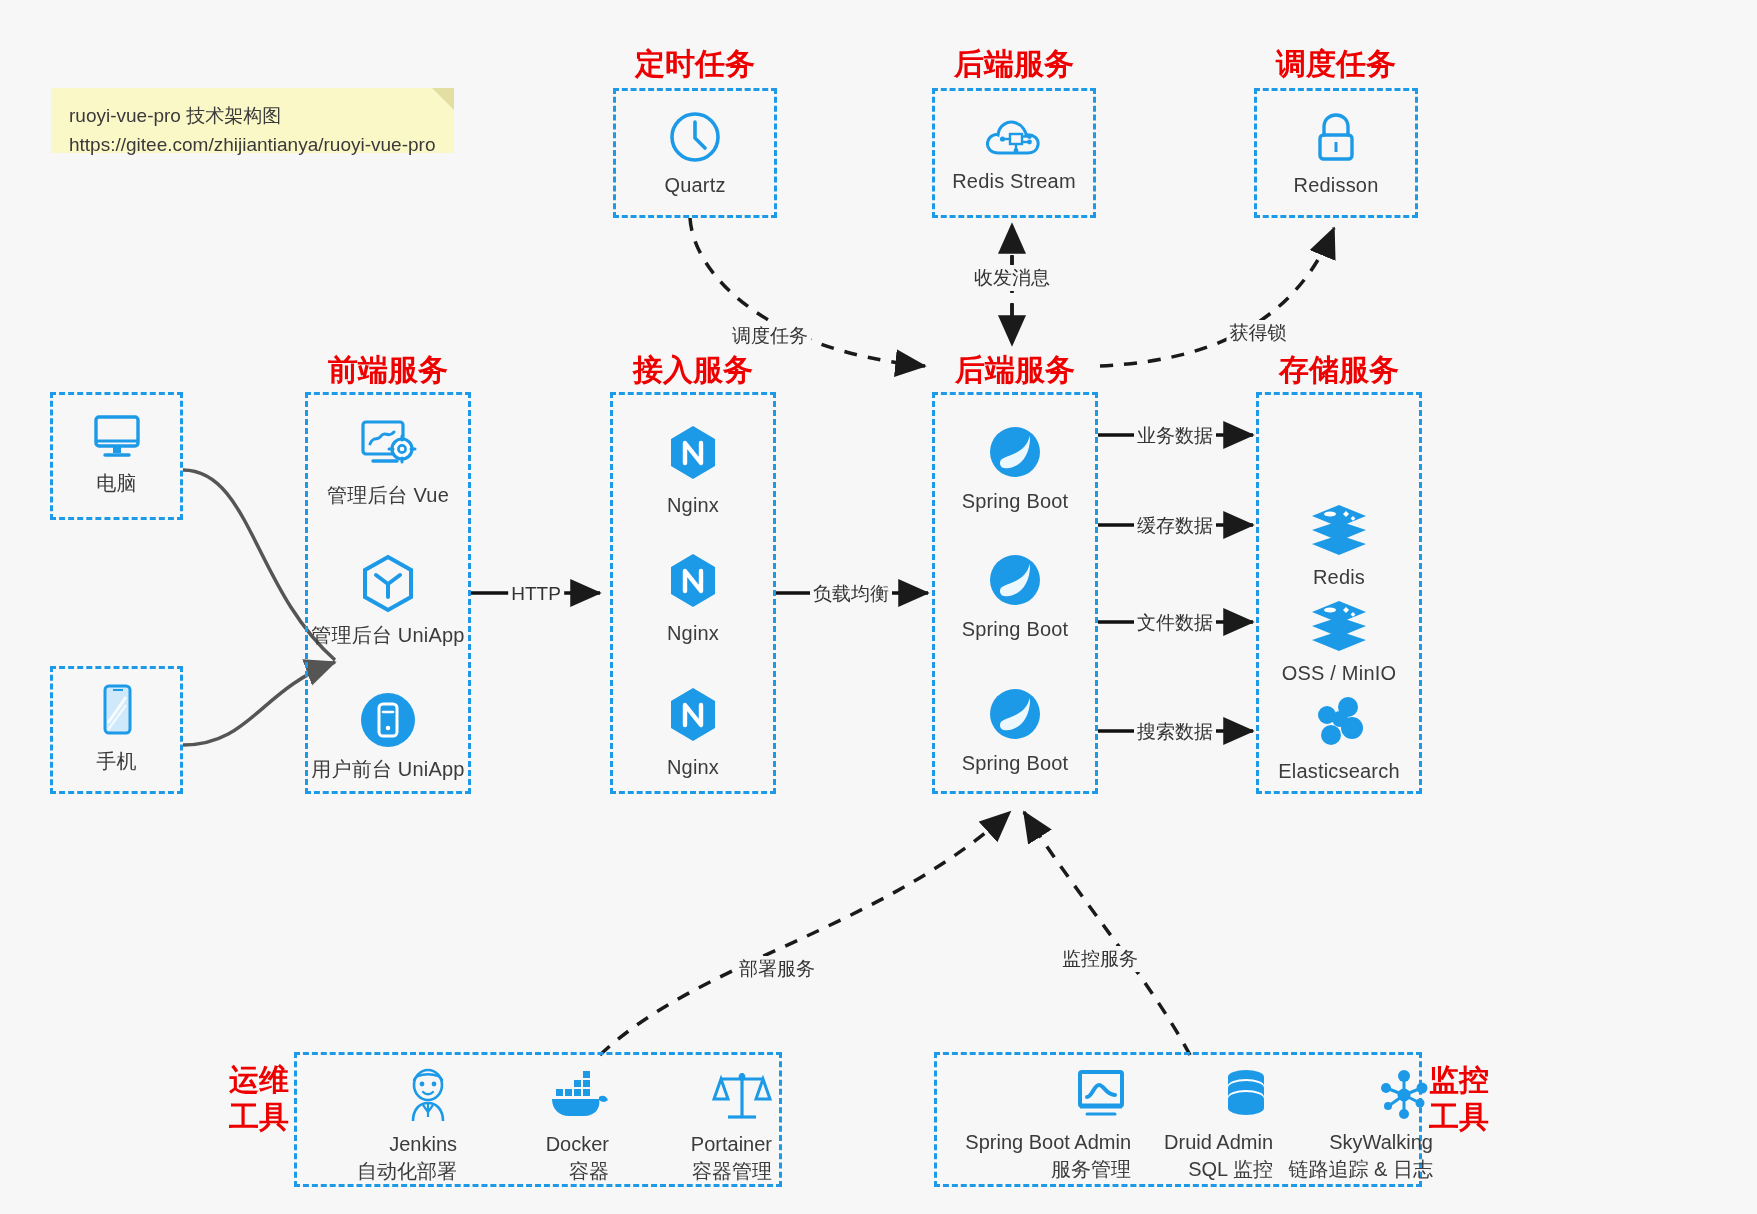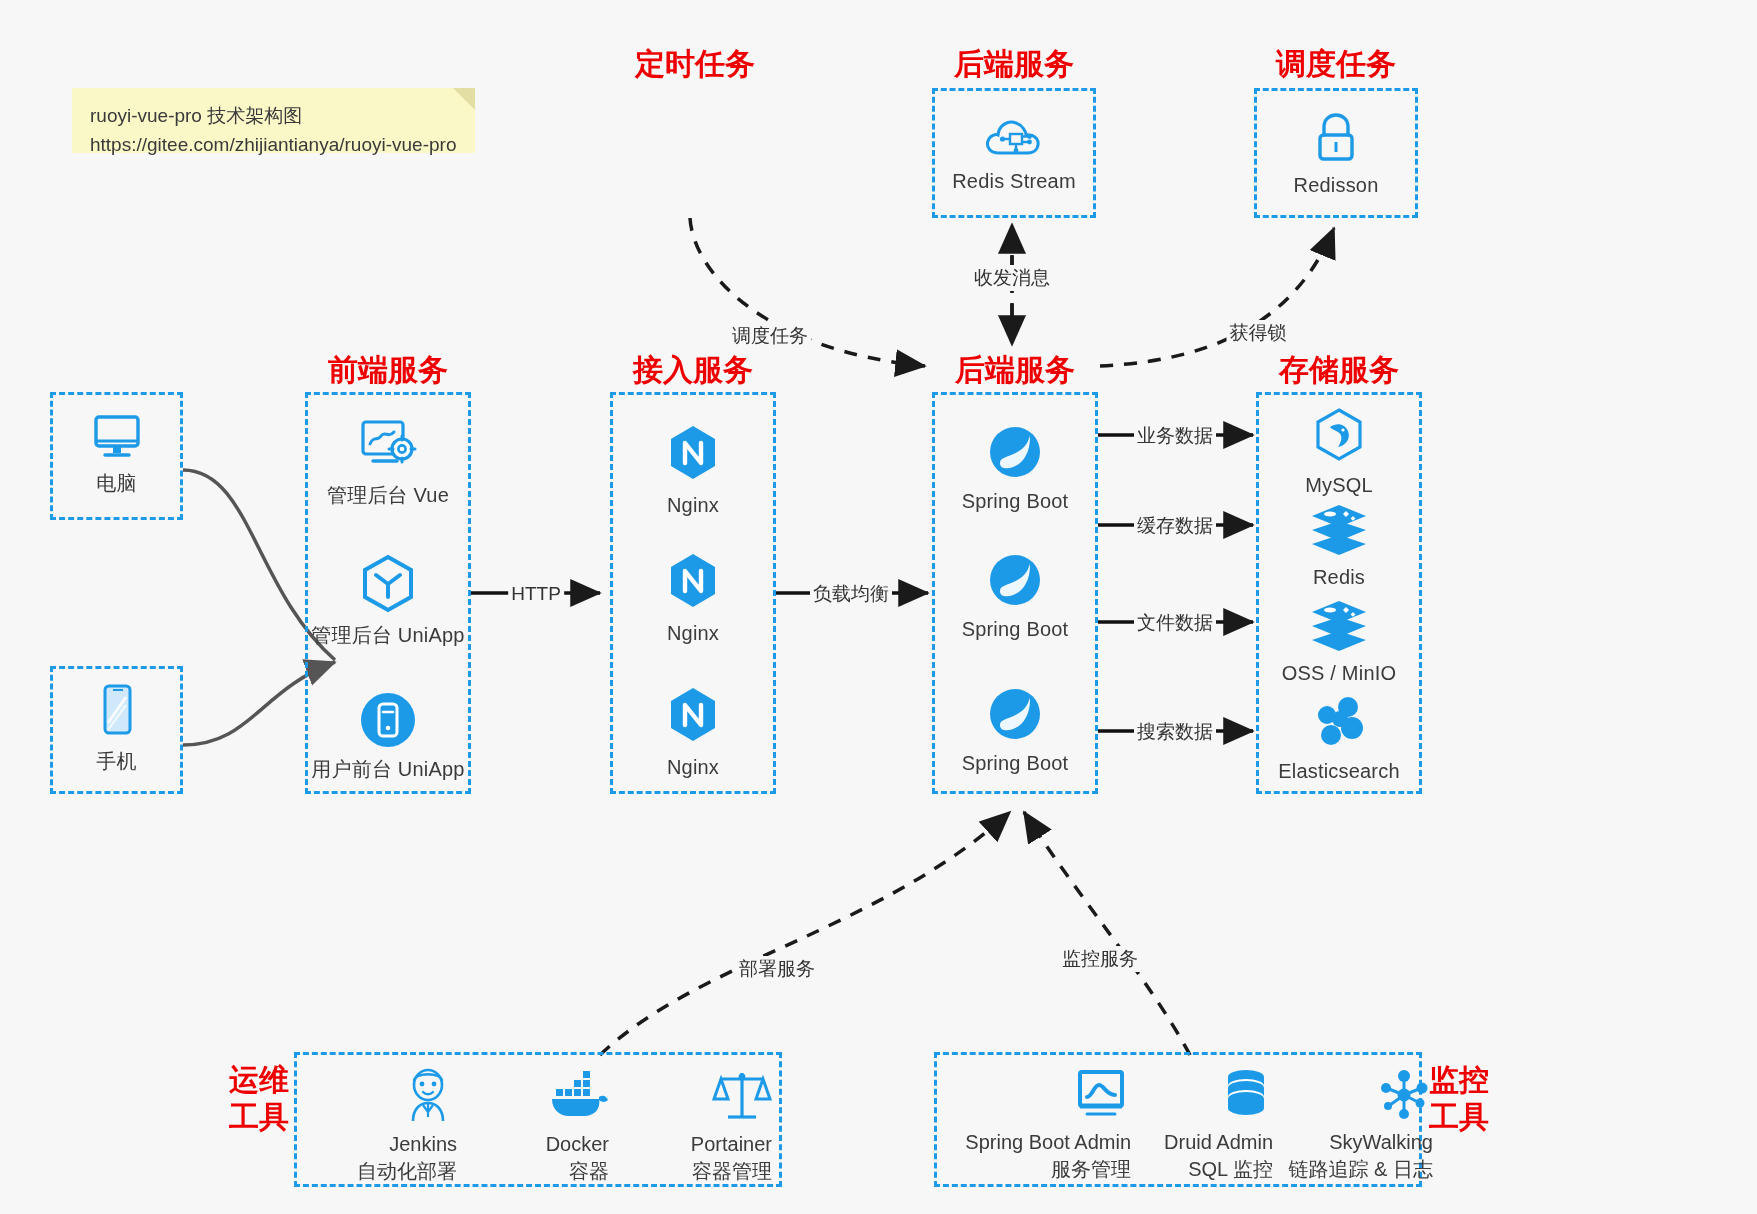--- a/index.html
+++ b/index.html
@@ -130,27 +130,38 @@
     <line x1="1012" y1="340" x2="1012" y2="224" stroke="#1a1a1a" stroke-width="3.5" stroke-dasharray="13 11" marker-end="url(#arrowBlack)"></line>
     <line x1="1012" y1="232" x2="1012" y2="345" stroke="#1a1a1a" stroke-width="3.5" stroke-dasharray="13 11" marker-end="url(#arrowBlack)"></line>
 
     <path d="M1100,366 C1230,360 1300,310 1334,228" fill="none" stroke="#1a1a1a" stroke-width="3.5" stroke-dasharray="13 11" marker-end="url(#arrowBlack)"></path>
 
     <path d="M600,1055 C700,960 880,930 1010,812" fill="none" stroke="#1a1a1a" stroke-width="3.5" stroke-dasharray="13 11" marker-end="url(#arrowBlack)"></path>
 
     <path d="M1190,1055 C1150,980 1080,900 1024,812" fill="none" stroke="#1a1a1a" stroke-width="3.5" stroke-dasharray="13 11" marker-end="url(#arrowBlack)"></path>
   </svg>
 
-  <div class="note" style="left:72px; top:88px; width:403px; height:65px;">
+  <div class="note" style="left:51px; top:88px; width:403px; height:65px;">
     <div class="corner"></div>
     <div>ruoyi-vue-pro 技术架构图</div>
     <div>https://gitee.com/zhijiantianya/ruoyi-vue-pro</div>
   </div>
 
   <div class="group-title" style="left:615px; top:46px; width:160px;">定时任务</div>
+  <div class="box" style="left:613px; top:88px; width:164px; height:130px;">
+    <div class="node" style="top:18px;">
+      <span class="ico">
+        <svg width="56" height="56" viewBox="0 0 56 56">
+          <circle cx="28" cy="28" r="23" fill="none" stroke="#1c9ae8" stroke-width="3.6"></circle>
+          <path d="M28,13 L28,29 L38,39" fill="none" stroke="#1c9ae8" stroke-width="3.6" stroke-linecap="round" stroke-linejoin="round"></path>
+        </svg>
+      </span>
+      <span class="lbl">Quartz</span>
+    </div>
+  </div>
 
   <div class="group-title" style="left:932px; top:46px; width:164px;">后端服务</div>
   <div class="box" style="left:932px; top:88px; width:164px; height:130px;">
     <div class="node" style="top:22px;">
       <span class="ico">
         <svg width="62" height="48" viewBox="0 0 62 48">
           <path d="M16,40 C7,40 3,34 5,28 C7,22 13,21 15,22 C16,12 25,7 33,10 C40,12.5 43,19 43,22
                    C51,21 56,26 55,32 C54,38 49,40 45,40 Z" fill="none" stroke="#1c9ae8" stroke-width="3"></path>
           <rect x="27" y="21" width="12" height="10" fill="none" stroke="#1c9ae8" stroke-width="2.4"></rect>
           <line x1="21" y1="26" x2="27" y2="26" stroke="#1c9ae8" stroke-width="2.4"></line>
@@ -314,30 +325,20 @@
           <path d="M44,12 C40,30 26,30 16,36 C13,38 13,44 18,45 C30,47 45,36 44,12 Z" fill="#ffffff" opacity=".92"></path>
           <path d="M44,12 C36,22 30,24 22,28" fill="none" stroke="#1c9ae8" stroke-width="2.2" opacity=".5"></path>
         </svg>
       </span>
       <span class="lbl">Spring Boot</span>
     </div>
   </div>
 
   <div class="group-title" style="left:1256px; top:352px; width:166px;">存储服务</div>
   <div class="box" style="left:1256px; top:392px; width:166px; height:402px;">
-    <div class="node" style="top:12px;">
-      <span class="ico">
-        <svg width="54" height="58" viewBox="0 0 54 58">
-          <path d="M27,3 L48,15 L48,40 L27,52 L6,40 L6,15 Z" fill="none" stroke="#1c9ae8" stroke-width="3.2"></path>
-          <path d="M18,20 C25,15 33,17 36,24 C39,31 34,39 26,40 C30,34 31,28 26,25 C22,22.5 19,22 18,20 Z" fill="#1c9ae8"></path>
-          <circle cx="31" cy="23" r="1.6" fill="#ffffff"></circle>
-        </svg>
-      </span>
-      <span class="lbl">MySQL</span>
-    </div>
     <div class="node" style="top:108px;">
       <span class="ico">
         <svg width="62" height="54" viewBox="0 0 62 54">
           <path d="M31,2 L58,13 L31,24 L4,13 Z" fill="#1c9ae8"></path>
           <path d="M31,18 L58,27 L31,38 L4,27 Z" fill="#1c9ae8"></path>
           <path d="M31,32 L58,41 L31,52 L4,41 Z" fill="#1c9ae8"></path>
           <ellipse cx="22" cy="11" rx="6" ry="2.6" fill="#ffffff"></ellipse>
           <path d="M38,8 l3,3 -3,3 -3,-3 z" fill="#ffffff"></path>
           <path d="M45,13 l2.4,2.4 -2.4,2.4 -2.4,-2.4 z" fill="#ffffff"></path>
         </svg>

